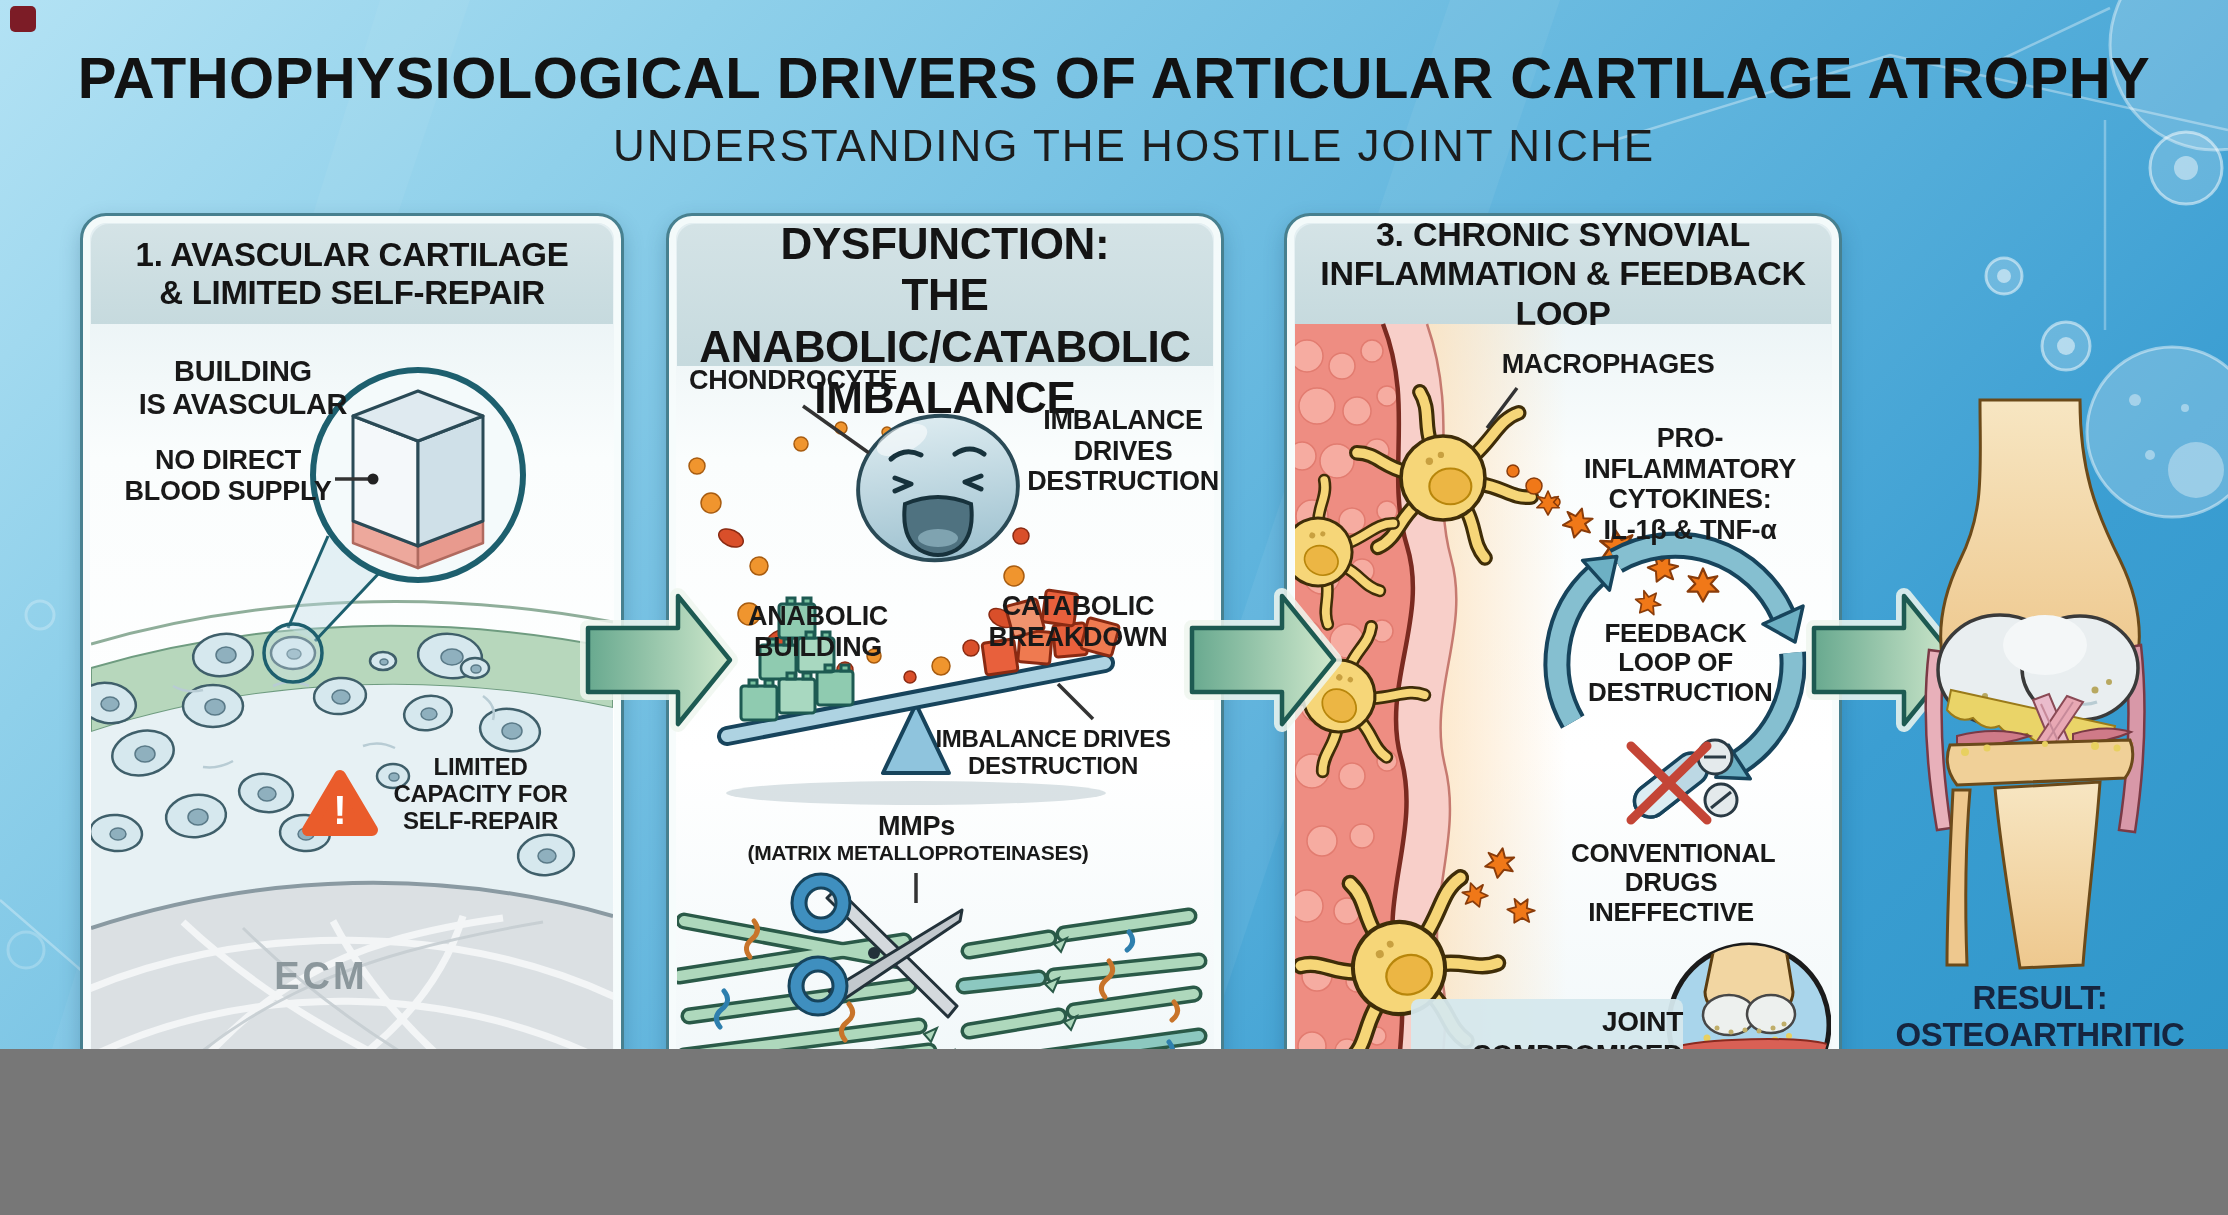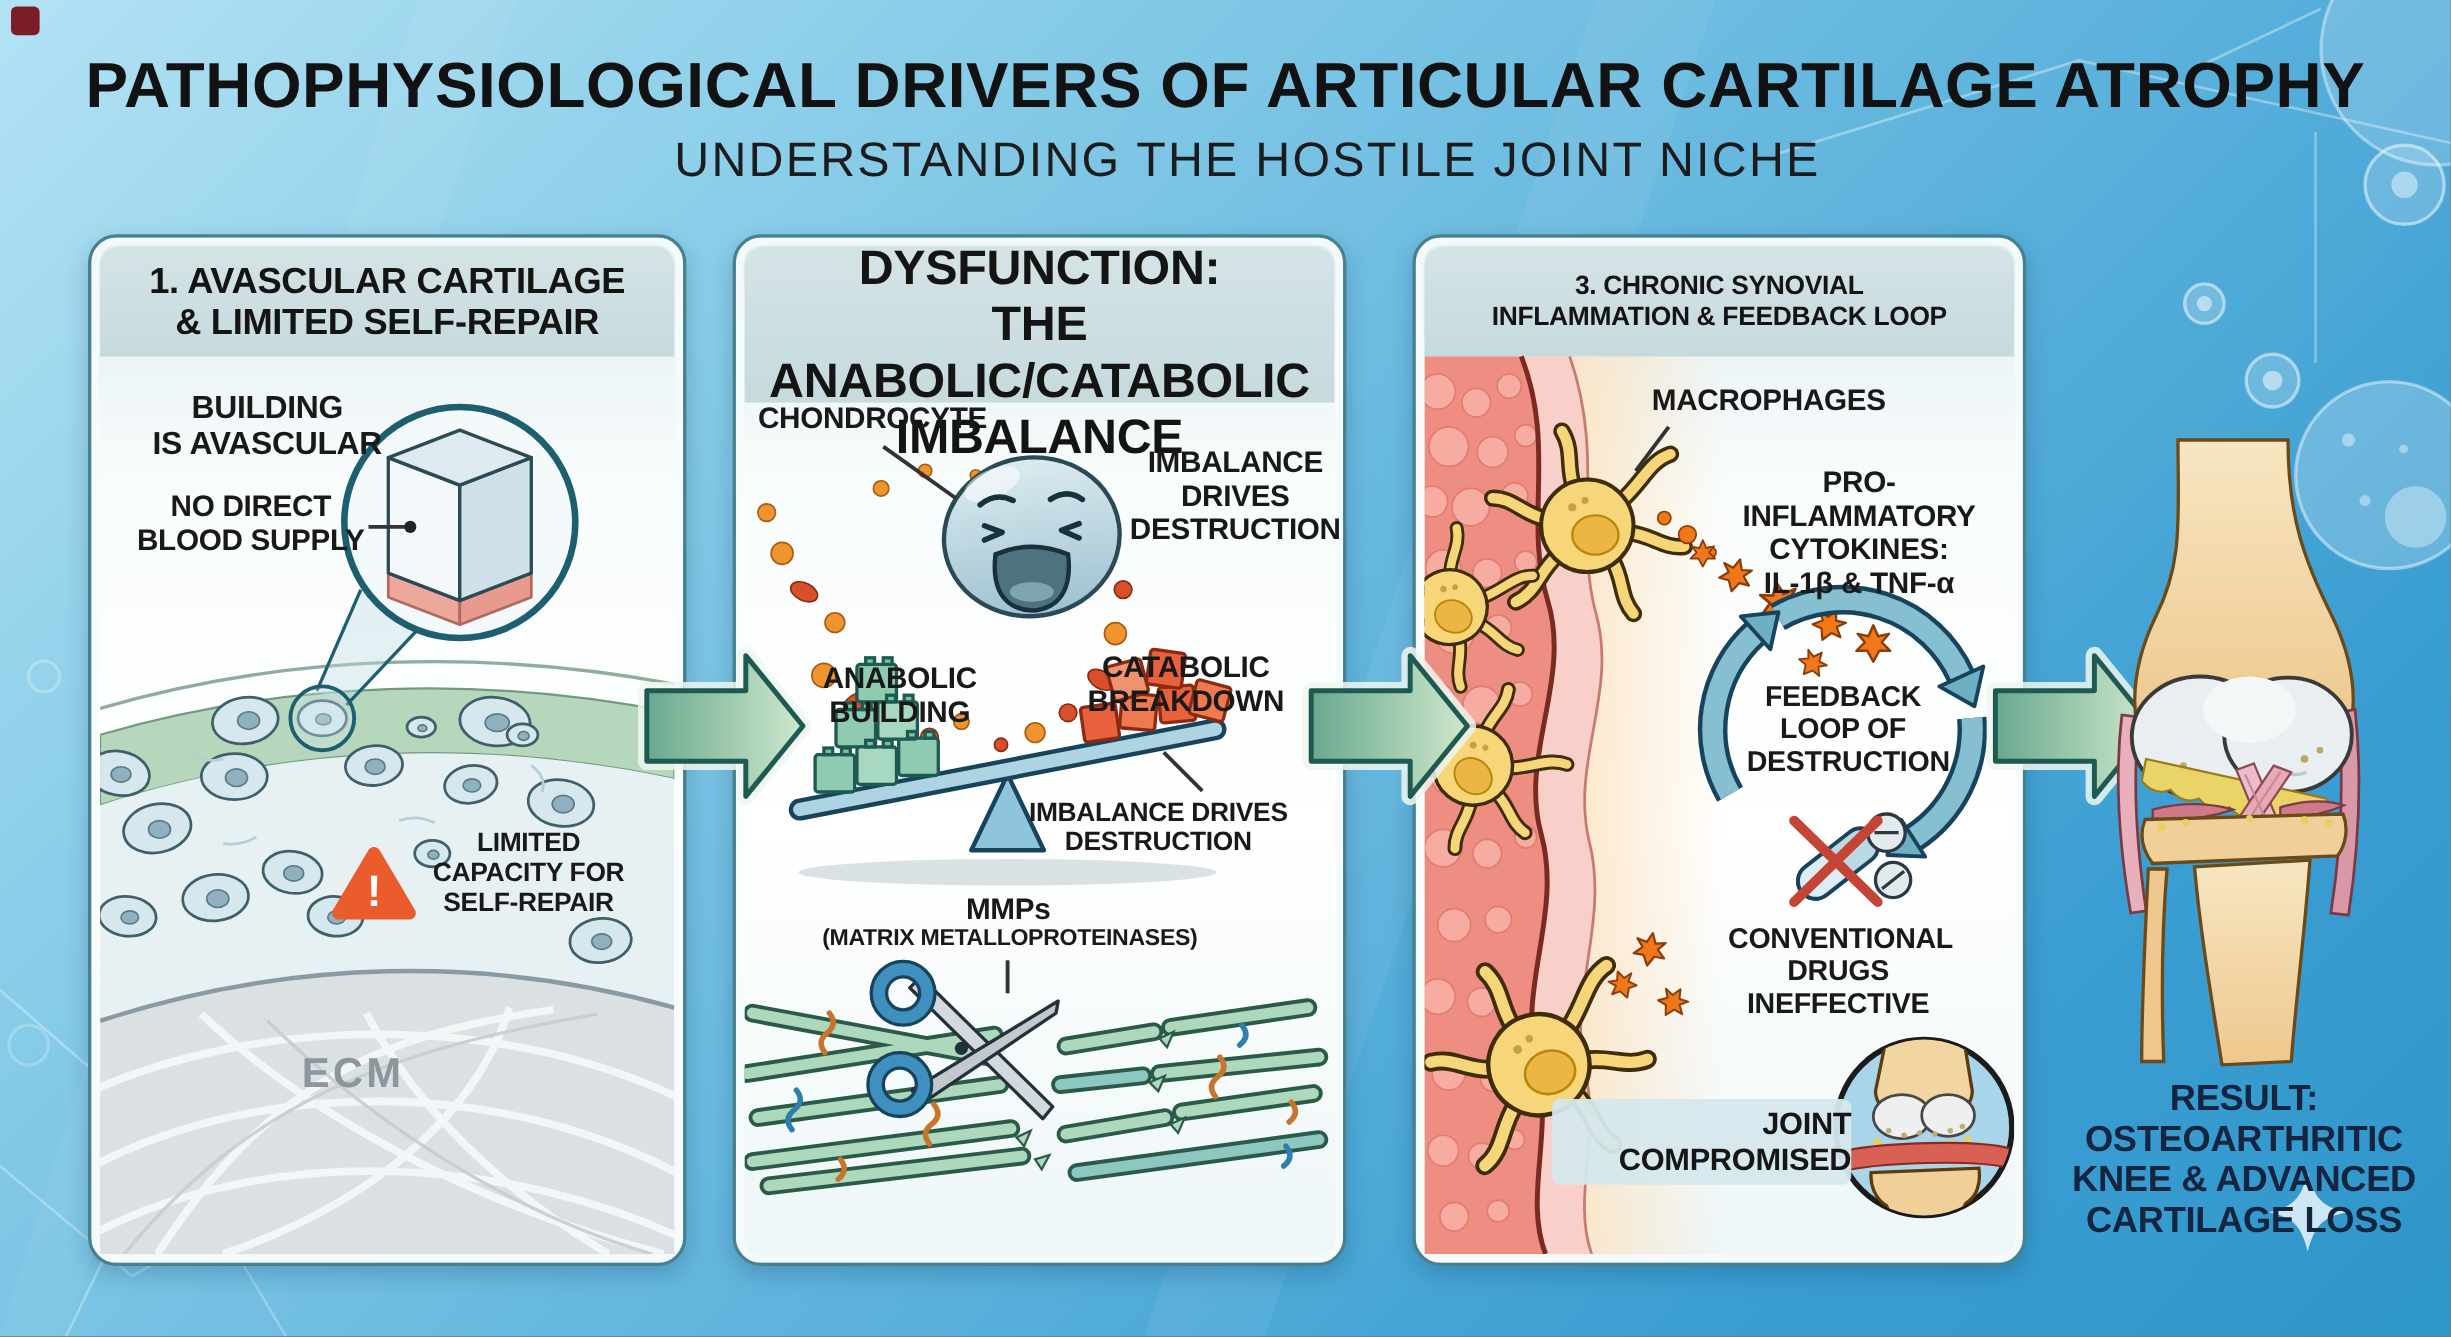--- a/index.html
+++ b/index.html
@@ -1,16 +1,16 @@
 <!DOCTYPE html>
 <html><head>
 <meta charset="utf-8">
 <style>
   html,body{margin:0;padding:0;background:#777;}
-  #stage{position:relative;width:2228px;height:1215px;overflow:hidden;
+  #stage{position:relative;width:2228px;height:1049px;overflow:hidden;
     font-family:"Liberation Sans",sans-serif;
     background:linear-gradient(135deg,#b3e2f4 0%,#8fd0ea 22%,#5fb4dd 55%,#3b9ed2 80%,#2f96c9 100%);}
   svg{display:block;}
   .abs{position:absolute;}
   .lbl{position:absolute;font-weight:bold;color:#191919;text-align:center;
     white-space:pre-line;line-height:1.13;letter-spacing:-0.3px;}
   #main-title{left:0;right:0;top:44px;font-size:58px;letter-spacing:0.5px;color:#121212;text-align:center;font-weight:bold;}
   #subtitle{left:0;right:0;top:121px;font-size:44px;letter-spacing:2px;color:#1c1c1c;text-align:center;font-weight:normal;margin-left:40px;}
   .panel{position:absolute;top:213px;height:932px;border-radius:26px;border:3px solid #47808f;
     background:linear-gradient(180deg,#e2eef1 0%,#fafdfd 26%,#ffffff 58%,#eef6f8 100%);
@@ -18,21 +18,21 @@
     overflow:hidden;z-index:2;}
   #panel-1{left:80px;width:538px;}
   #panel-2{left:666px;width:552px;}
   #panel-3{left:1284px;width:552px;}
   .panel-header{position:absolute;left:8px;right:8px;top:8px;border-radius:18px 18px 0 0;
     background:linear-gradient(180deg,#d4e3e6 0%,#c6dade 100%);
     display:flex;align-items:center;justify-content:center;text-align:center;
     font-weight:bold;color:#141414;white-space:pre-line;letter-spacing:-0.3px;line-height:1.16;}
   #panel-1 .panel-header{height:100px;font-size:33px;}
   #panel-2 .panel-header{height:142px;font-size:44px;}
-  #panel-3 .panel-header{height:100px;font-size:24px;}
+  #panel-3 .panel-header{height:100px;font-size:34px;}
   .panel-art{position:absolute;inset:8px;z-index:1;}
   .panel .lbl{z-index:3;}
   #joint-band{position:absolute;left:124px;top:783px;width:272px;height:78px;z-index:2;
     background:rgba(213,232,237,0.95);border-radius:8px;display:flex;align-items:center;justify-content:flex-end;}
   #joint-band .txt{font-weight:bold;font-size:28px;line-height:1.18;color:#161616;text-align:right;
     white-space:pre-line;letter-spacing:-0.3px;}
   #overlay{position:absolute;inset:0;z-index:4;pointer-events:none;}
   #bg-deco{position:absolute;inset:0;z-index:0;}
   #result-label{left:1878px;top:980px;width:324px;font-size:33px;line-height:1.12;color:#16253f;z-index:5;}
   #corner-chip{left:10px;top:6px;width:26px;height:26px;background:#7c1c26;border-radius:5px;z-index:1;}

